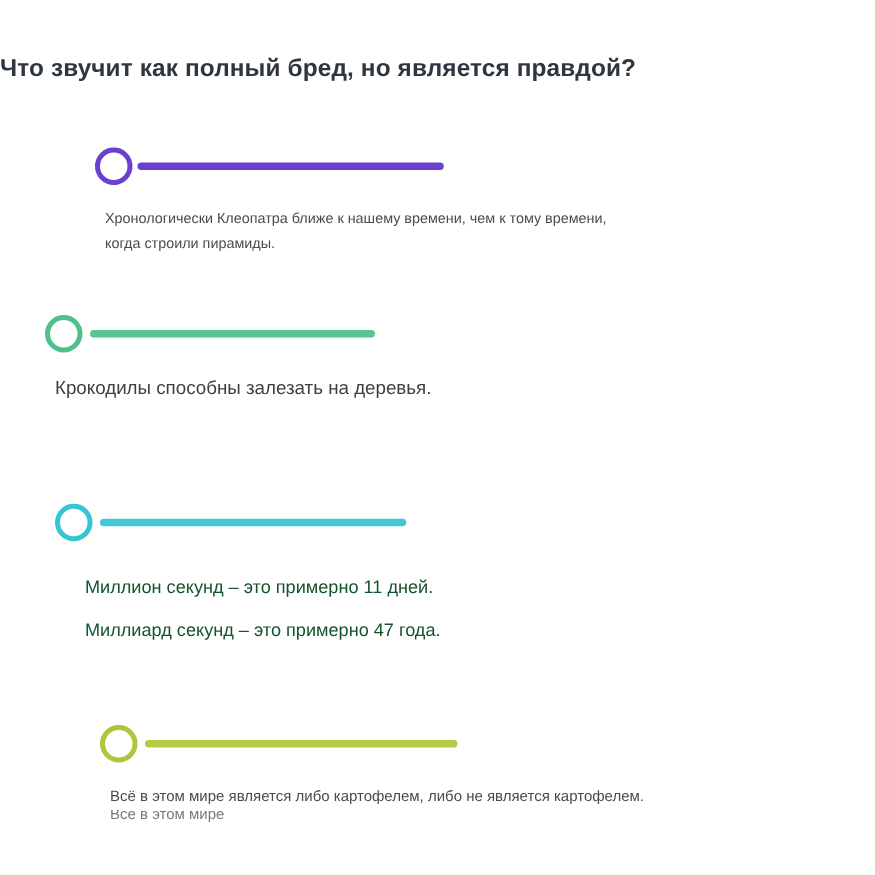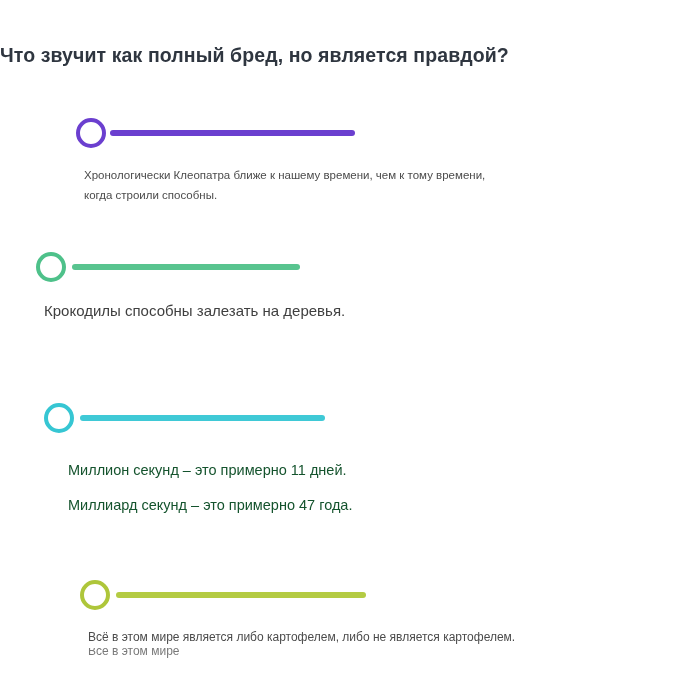--- a/index.html
+++ b/index.html
@@ -114,21 +114,21 @@
 
   <div class="title">Что звучит как полный бред, но является правдой?</div>
 
   <div class="item" id="item-1">
     <div class="bullet-row">
       <span class="ring"></span>
       <span class="bar"></span>
     </div>
     <div class="lines">
       <div class="line">Хронологически Клеопатра ближе к нашему времени, чем к тому времени,</div>
-      <div class="line">когда строили способны.</div>
+      <div class="line">когда строили пирамиды.</div>
     </div>
   </div>
 
   <div class="item" id="item-2">
     <div class="bullet-row">
       <span class="ring"></span>
       <span class="bar"></span>
     </div>
     <div class="lines">
       <div class="line">Крокодилы способны залезать на деревья.</div>

